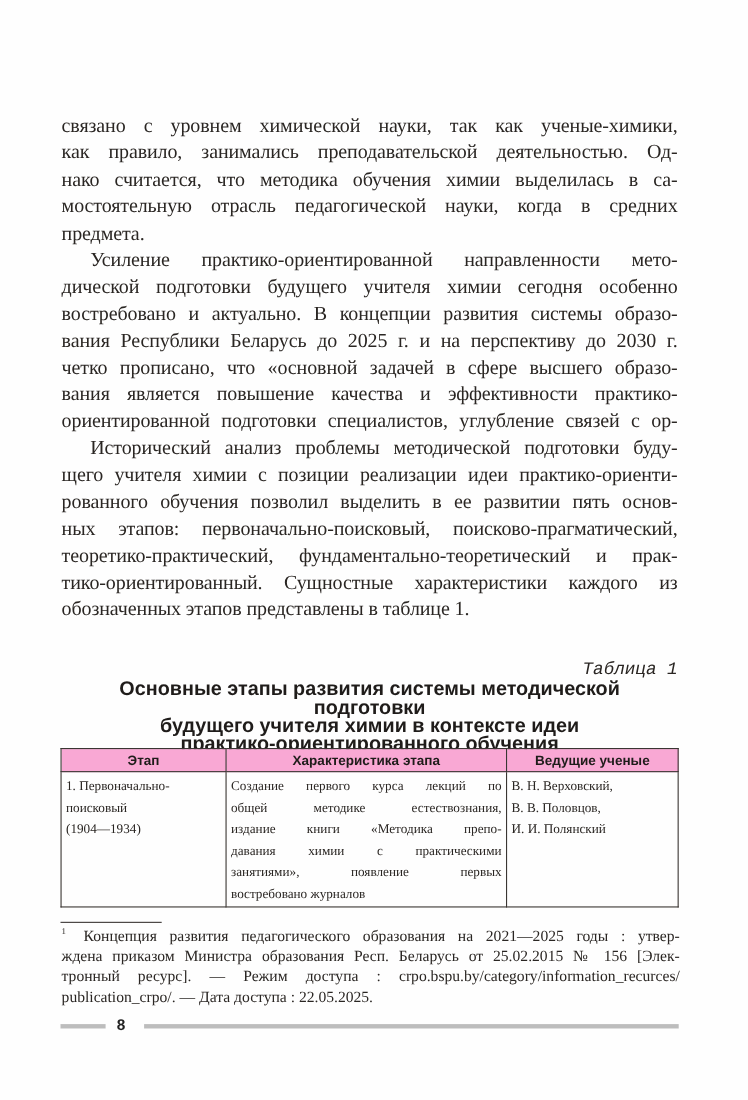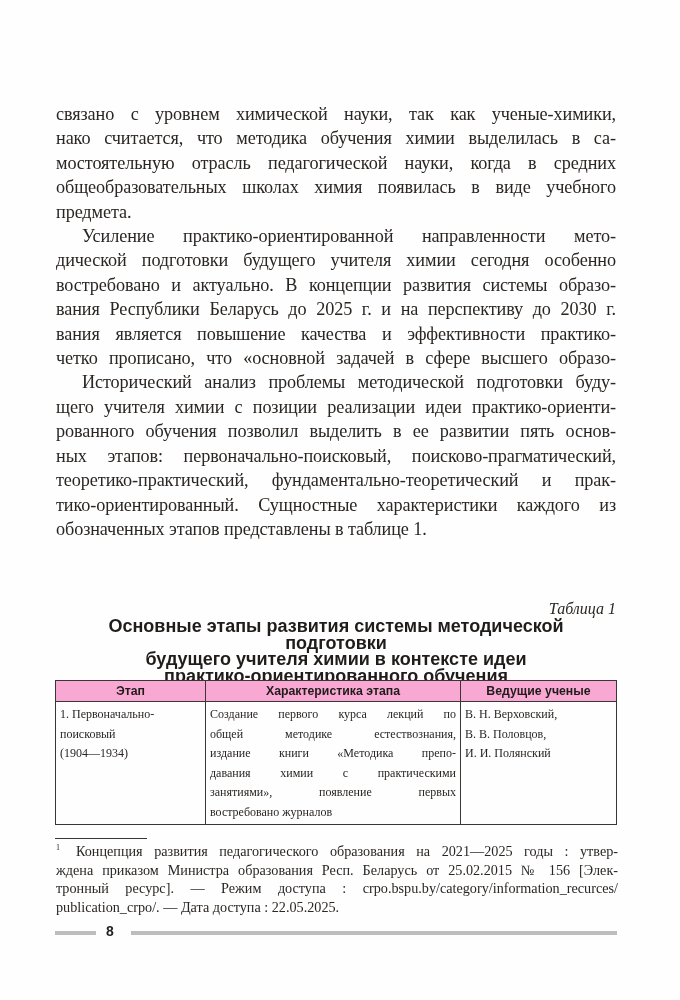--- a/index.html
+++ b/index.html
@@ -11,21 +11,21 @@
       font-size: 18.2px; line-height: 24.4px; color: #2a2623;
       text-align: justify; letter-spacing: -0.1px; margin-top: 40px;
     }
     .body-text p { margin: 0; }
     .body-text .line { display: block; text-align: justify; text-align-last: justify; white-space: nowrap; }
     .body-text .line.last { text-align-last: left; }
     sup.fn { font-size: 10px; line-height: 0; vertical-align: super; }
 
     .table-caption {
       position: absolute; right: 64px; top: 600px;
-      font-family: Liberation Serif, serif; font-style: italic;
+      font-family: Liberation Mono, monospace; font-style: italic;
       font-size: 16px; color: #2a2623; margin-left: 12px;
     }
     .table-title {
       position: absolute; left: 56px; top: 618px; width: 560px; text-align: center;
       font-family: "Liberation Sans", "DejaVu Sans", sans-serif; font-weight: bold;
       font-size: 18px; line-height: 16.5px; color: #1f1c1a;
     }
     .table-title span { display: block; }
 
     table.stages {
@@ -65,32 +65,33 @@
     .folio .bar-right { position: absolute; left: 76px; top: 5px; width: 486px; height: 4px; background: #bdbdbd; }
   </style>
 </head>
 <body>
 
 <div class="page">
 
   <div class="body-text">
     <p>
       <span class="line">связано с уровнем химической науки, так как ученые-химики,</span>
+      <span class="line">как правило, занимались преподавательской деятельностью. Од-</span>
       <span class="line">нако считается, что методика обучения химии выделилась в са-</span>
       <span class="line">мостоятельную отрасль педагогической науки, когда в средних</span>
-      <span class="line">общеобразовательных школах химия появилась в виде учебного</span>
       <span class="line last">предмета.</span>
     </p>
     <p>
       <span class="line" style="padding-left:26px">Усиление практико-ориентированной направленности мето-</span>
       <span class="line">дической подготовки будущего учителя химии сегодня особенно</span>
       <span class="line">востребовано и актуально. В концепции развития системы образо-</span>
       <span class="line">вания Республики Беларусь до 2025 г. и на перспективу до 2030 г.</span>
+      <span class="line">четко прописано, что «основной задачей в сфере высшего образо-</span>
       <span class="line">вания является повышение качества и эффективности практико-</span>
-      <span class="line">четко прописано, что «основной задачей в сфере высшего образо-</span>
+      <span class="line">ориентированной подготовки специалистов, углубление связей с ор-</span>
     </p>
     <p>
       <span class="line" style="padding-left:26px">Исторический анализ проблемы методической подготовки буду-</span>
       <span class="line">щего учителя химии с позиции реализации идеи практико-ориенти-</span>
       <span class="line">рованного обучения позволил выделить в ее развитии пять основ-</span>
       <span class="line">ных этапов: первоначально-поисковый, поисково-прагматический,</span>
       <span class="line">теоретико-практический, фундаментально-теоретический и прак-</span>
       <span class="line">тико-ориентированный. Сущностные характеристики каждого из</span>
       <span class="line last">обозначенных этапов представлены в таблице 1.</span>
     </p>

